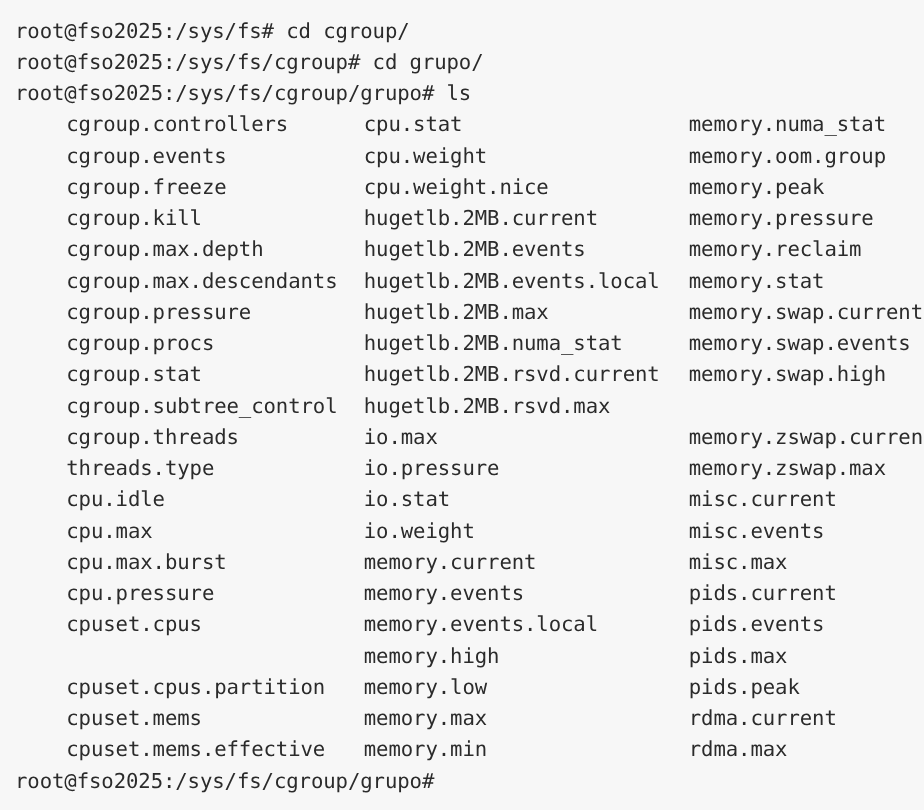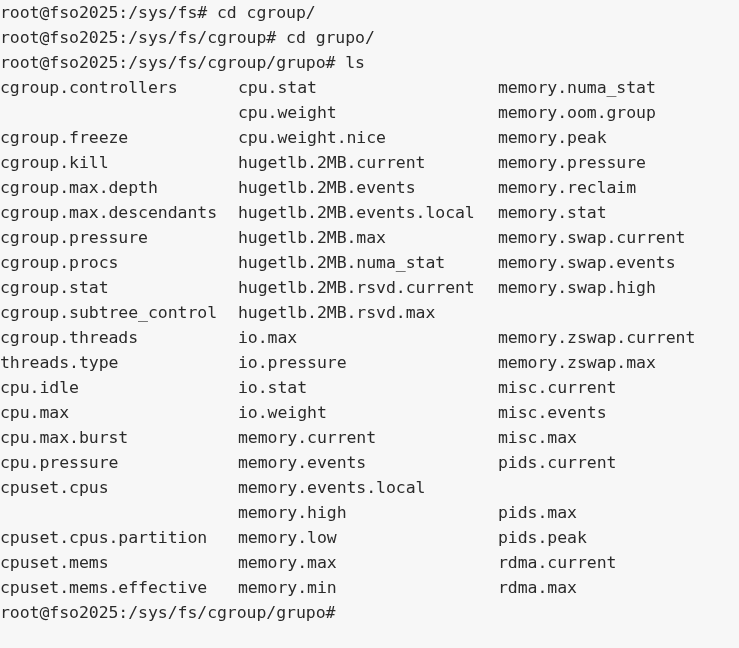--- a/index.html
+++ b/index.html
@@ -15,33 +15,34 @@
   }
   #terminal {
     width: 739px;
     height: 648px;
     background: #f7f7f7;
     color: #2b2b2b;
     font-family: "DejaVu Sans Mono", "Liberation Mono", monospace;
     font-size: 16.5px;
     line-height: 25px;
     box-sizing: border-box;
-    padding: 0;
+    padding: 12px;
     overflow: hidden;
     position: relative;
   }
   .line {
     white-space: pre;
     height: 25px;
     line-height: 25px;
     letter-spacing: -0.07px;
   }
   .ls-grid {
     position: relative;
     height: 525px;
+    margin-left: 41px;
   }
   .ls-row {
     white-space: pre;
     height: 25px;
     line-height: 25px;
     position: relative;
   }
   .col {
     position: absolute;
     top: 0;
@@ -58,36 +59,36 @@
 <div id="terminal">
 
   <div>
     <div class="line">root@fso2025:/sys/fs# cd cgroup/</div>
     <div class="line">root@fso2025:/sys/fs/cgroup# cd grupo/</div>
     <div class="line">root@fso2025:/sys/fs/cgroup/grupo# ls</div>
   </div>
 
   <div class="ls-grid" id="ls-grid">
       <div class="ls-row"><span class="col col1">cgroup.controllers</span><span class="col col2">cpu.stat</span><span class="col col3">memory.numa_stat</span></div>
-      <div class="ls-row"><span class="col col2">cpu.weight</span><span class="col col3">memory.oom.group</span></div>
+      <div class="ls-row"><span class="col col1">cgroup.events</span><span class="col col2">cpu.weight</span><span class="col col3">memory.oom.group</span></div>
       <div class="ls-row"><span class="col col1">cgroup.freeze</span><span class="col col2">cpu.weight.nice</span><span class="col col3">memory.peak</span></div>
       <div class="ls-row"><span class="col col1">cgroup.kill</span><span class="col col2">hugetlb.2MB.current</span><span class="col col3">memory.pressure</span></div>
       <div class="ls-row"><span class="col col1">cgroup.max.depth</span><span class="col col2">hugetlb.2MB.events</span><span class="col col3">memory.reclaim</span></div>
       <div class="ls-row"><span class="col col1">cgroup.max.descendants</span><span class="col col2">hugetlb.2MB.events.local</span><span class="col col3">memory.stat</span></div>
       <div class="ls-row"><span class="col col1">cgroup.pressure</span><span class="col col2">hugetlb.2MB.max</span><span class="col col3">memory.swap.current</span></div>
       <div class="ls-row"><span class="col col1">cgroup.procs</span><span class="col col2">hugetlb.2MB.numa_stat</span><span class="col col3">memory.swap.events</span></div>
       <div class="ls-row"><span class="col col1">cgroup.stat</span><span class="col col2">hugetlb.2MB.rsvd.current</span><span class="col col3">memory.swap.high</span></div>
       <div class="ls-row"><span class="col col1">cgroup.subtree_control</span><span class="col col2">hugetlb.2MB.rsvd.max</span></div>
       <div class="ls-row"><span class="col col1">cgroup.threads</span><span class="col col2">io.max</span><span class="col col3">memory.zswap.current</span></div>
       <div class="ls-row"><span class="col col1">threads.type</span><span class="col col2">io.pressure</span><span class="col col3">memory.zswap.max</span></div>
       <div class="ls-row"><span class="col col1">cpu.idle</span><span class="col col2">io.stat</span><span class="col col3">misc.current</span></div>
       <div class="ls-row"><span class="col col1">cpu.max</span><span class="col col2">io.weight</span><span class="col col3">misc.events</span></div>
       <div class="ls-row"><span class="col col1">cpu.max.burst</span><span class="col col2">memory.current</span><span class="col col3">misc.max</span></div>
       <div class="ls-row"><span class="col col1">cpu.pressure</span><span class="col col2">memory.events</span><span class="col col3">pids.current</span></div>
-      <div class="ls-row"><span class="col col1">cpuset.cpus</span><span class="col col2">memory.events.local</span></div>
+      <div class="ls-row"><span class="col col1">cpuset.cpus</span><span class="col col2">memory.events.local</span><span class="col col3">pids.events</span></div>
       <div class="ls-row"><span class="col col2">memory.high</span><span class="col col3">pids.max</span></div>
       <div class="ls-row"><span class="col col1">cpuset.cpus.partition</span><span class="col col2">memory.low</span><span class="col col3">pids.peak</span></div>
       <div class="ls-row"><span class="col col1">cpuset.mems</span><span class="col col2">memory.max</span><span class="col col3">rdma.current</span></div>
       <div class="ls-row"><span class="col col1">cpuset.mems.effective</span><span class="col col2">memory.min</span><span class="col col3">rdma.max</span></div>
     </div>
 
   <div class="line">root@fso2025:/sys/fs/cgroup/grupo#</div>
 
 </div>
 

